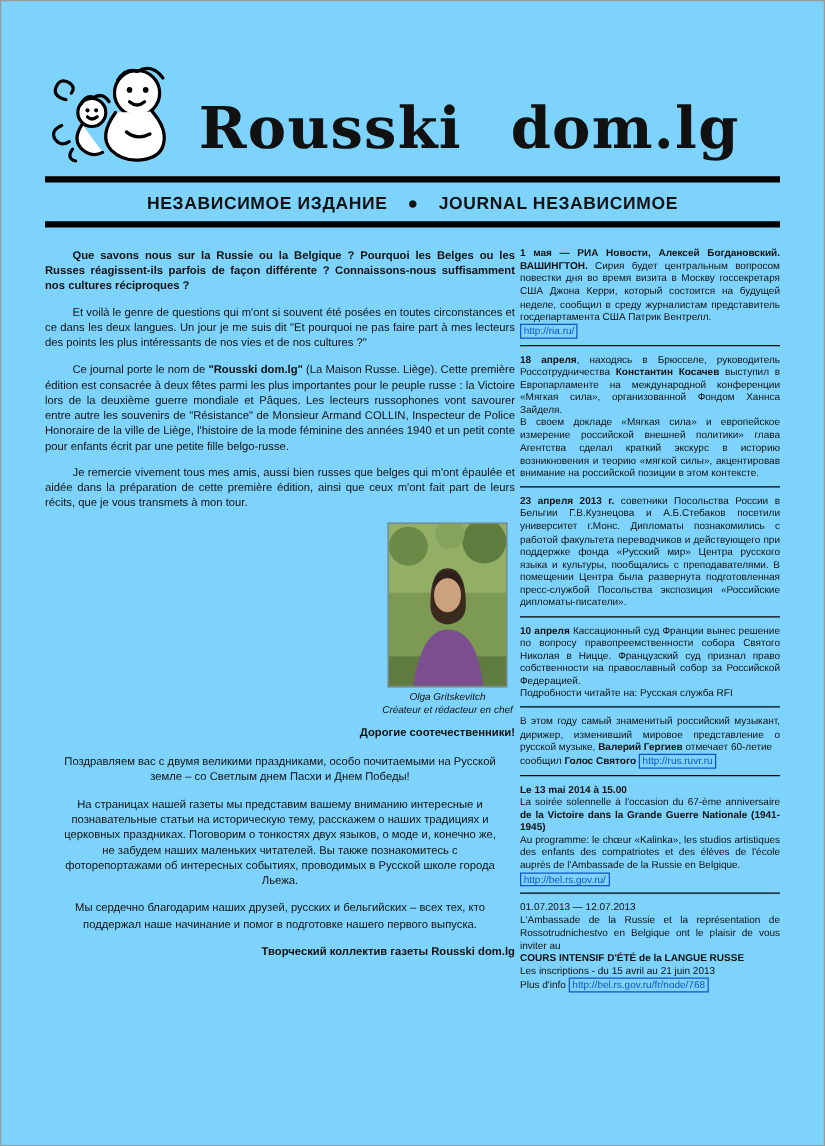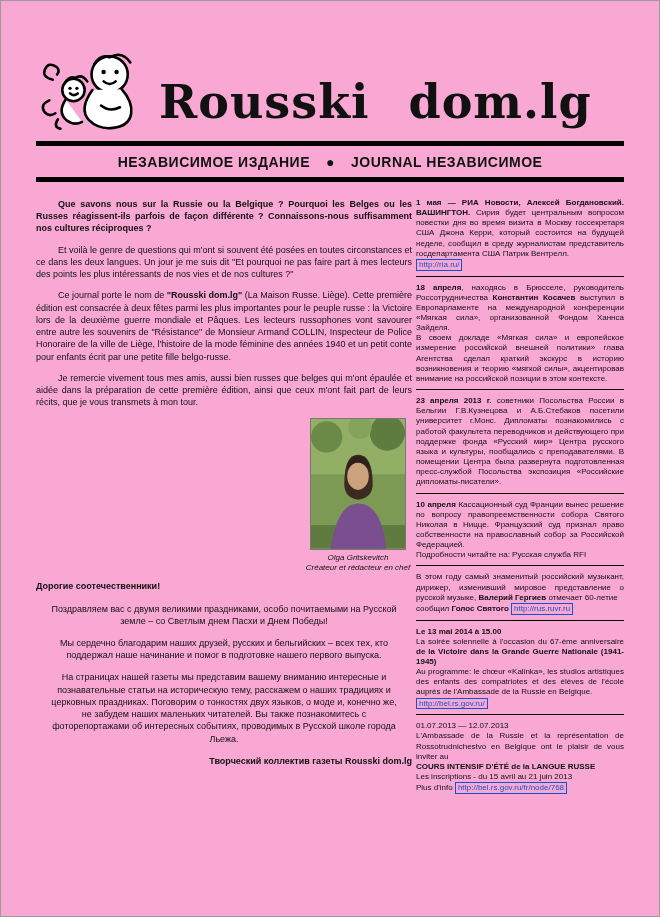--- a/index.html
+++ b/index.html
@@ -1,18 +1,18 @@
 <!DOCTYPE html>
 <html><head>
 <meta charset="utf-8">
 <style>
   * { box-sizing: border-box; }
   html,body { margin:0; padding:0; background:#d9d9d9; }
   .page {
-    width:660px; height:917px; margin:0 auto; background:#f9a8d4;
+    width:660px; height:917px; margin:0 auto; background:#7dd3fc;
     border:1px solid #9a9a9a; position:relative; overflow:hidden;
     font-family:"Liberation Sans", sans-serif; color:#111;
   }
   
   .masthead { display:flex; align-items:flex-end; padding:46px 35px 8px 38px; }
   .logo-art { width:112px; height:86px; flex:0 0 auto; }
   .masthead-title {
     font-family:"DejaVu Serif", serif; font-weight:bold;
     font-size:46px; letter-spacing:1px; word-spacing:22px;
     margin-left:8px; white-space:nowrap; line-height:1; padding-bottom:8px;
@@ -25,21 +25,21 @@
   
   .content { display:flex; gap:4px; padding:16px 35px 0 35px; }
   .col-left { width:376px; font-size:9px; line-height:1.36; text-align:justify; }
   .col-right { flex:1; font-size:8px; line-height:1.27; text-align:justify; }
   .para { margin:0 0 9px 0; text-indent:22px; white-space:pre-line; }
   .b { font-weight:bold; }
   .photo-block { margin:2px 0 6px auto; width:108px; display:flex; flex-direction:column; align-items:center; }
   .photo { width:96px; height:132px; border:1px solid #777; display:block; }
   .caption-name { font-style:italic; font-weight:normal; font-size:8px; margin-top:3px; text-align:center; }
   .caption-role { font-style:italic; font-size:8px; text-align:center; }
-  .greeting-heading { text-align:left; font-weight:bold; text-indent:0; margin:6px 0 10px; }
+  .greeting-heading { text-align:right; font-weight:bold; text-indent:0; margin:6px 0 10px; }
   .center { text-align:center; text-indent:0; margin:0 14px 10px 14px; }
   .signoff { text-align:right; font-weight:bold; text-indent:0; margin-top:8px; }
   
   .news-item { margin:0 0 5px 0; white-space:pre-line; }
   .sep { border-top:1px solid #000; margin:5px 0 6px; }
   .link-box {
     color:#1155CC; border:1px solid #1155CC; padding:0 2px;
     display:inline-block; line-height:1.2; cursor:pointer;
   }
 </style>
@@ -100,22 +100,22 @@
           <path d="M34,66 q0,-30 14,-30 q15,0 15,30 q0,14 -15,16 q-14,-2 -14,-16 z" fill="#3a2a20"></path>
           <ellipse cx="48" cy="58" rx="11" ry="14" fill="#caa27e"></ellipse>
           <path d="M36,52 q2,-14 12,-14 q11,0 12,14 q-6,-8 -12,-8 q-6,0 -12,8 z" fill="#2e211a"></path>
         </svg>
         <div class="caption-name">Olga Gritskevitch</div>
         <div class="caption-role">Créateur et rédacteur en chef</div>
       </div>
 
       <p class="para greeting-heading">Дорогие соотечественники!</p>
       <p class="para center">Поздравляем вас с двумя великими праздниками, особо почитаемыми на Русской земле – со Светлым днем Пасхи и Днем Победы!</p>
+      <p class="para center">На страницах нашей газеты мы представим вашему вниманию интересные и познавательные статьи на историческую тему, расскажем о наших традициях и церковных праздниках. Поговорим о тонкостях двух языков, о моде и, конечно же, не забудем наших маленьких читателей. Вы также познакомитесь с фоторепортажами об интересных событиях, проводимых в Русской школе города Льежа.</p>
       <p class="para center">Мы сердечно благодарим наших друзей, русских и бельгийских – всех тех, кто поддержал наше начинание и помог в подготовке нашего первого выпуска.</p>
-      <p class="para center">На страницах нашей газеты мы представим вашему вниманию интересные и познавательные статьи на историческую тему, расскажем о наших традициях и церковных праздниках. Поговорим о тонкостях двух языков, о моде и, конечно же, не забудем наших маленьких читателей. Вы также познакомитесь с фоторепортажами об интересных событиях, проводимых в Русской школе города Льежа.</p>
       <p class="para signoff">Творческий коллектив газеты Rousski dom.lg</p>
     </div>
 
     <div class="col-right">
       <div class="news-item"><span class="b">1 мая — РИА Новости, Алексей Богдановский. ВАШИНГТОН.</span><span> Сирия будет центральным вопросом повестки дня во время визита в Москву госсекретаря США Джона Керри, который состоится на будущей неделе, сообщил в среду журналистам представитель госдепартамента США Патрик Вентрелл.
 </span><span class="link-box">http://ria.ru/</span></div>
       <div class="sep"></div>
       <div class="news-item"><span class="b">18 апреля</span><span>, находясь в Брюсселе, руководитель Россотрудничества </span><span class="b">Константин Косачев</span><span> выступил в Европарламенте на международной конференции «Мягкая сила», организованной Фондом Ханнса Зайделя.
 В своем докладе «Мягкая сила» и европейское измерение российской внешней политики» глава Агентства сделал краткий экскурс в историю возникновения и теорию «мягкой силы», акцентировав внимание на российской позиции в этом контексте.</span></div>
       <div class="sep"></div>

